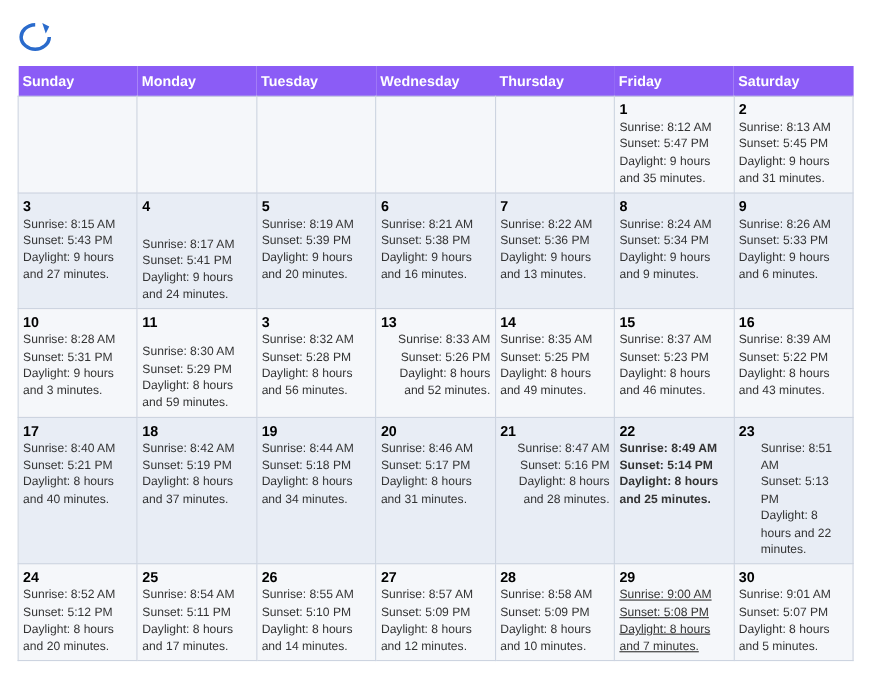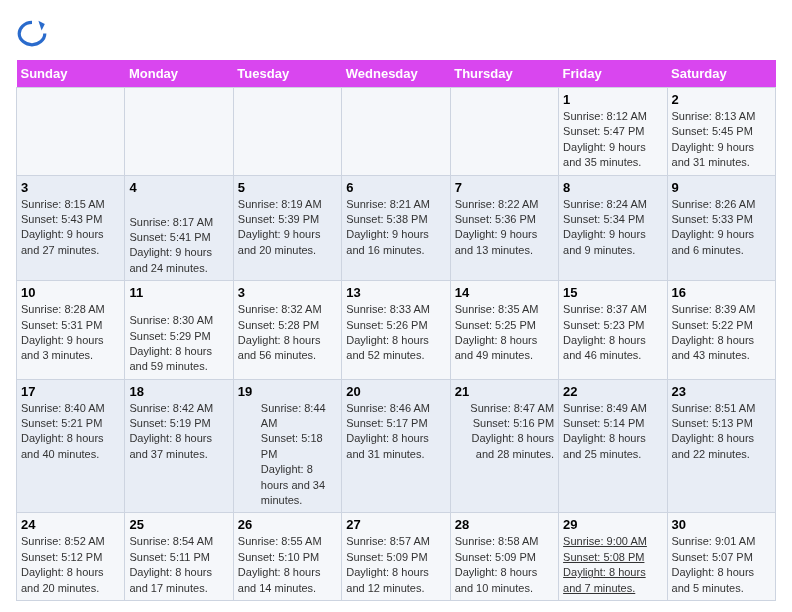--- a/index.html
+++ b/index.html
@@ -44,21 +44,21 @@
       font-size: 16px;
       color: #555;
       font-weight: normal;
     }
     table {
       width: 100%;
       border-collapse: collapse;
       font-size: 11px;
     }
     thead tr {
-      background: #d946ef;
+      background: #8b5cf6;
       color: #fff;
     }
     thead th {
       padding: 6px 4px;
       text-align: left;
       font-size: 13px;
       font-weight: bold;
     }
     tbody tr {
       vertical-align: top;
@@ -199,21 +199,21 @@
 Daylight: 8 hours and 59 minutes.</div>
         </td>
         <td>
           <span class="day-num">3</span>
           <div class="day-info" style="white-space: pre-line;">Sunrise: 8:32 AM
 Sunset: 5:28 PM
 Daylight: 8 hours and 56 minutes.</div>
         </td>
         <td>
           <span class="day-num">13</span>
-          <div class="day-info" style="white-space: pre-line;">Sunrise: 8:33 AM
+          <div class="day-info" style="white-space: pre-line; text-align: right;">Sunrise: 8:33 AM
 Sunset: 5:26 PM
 Daylight: 8 hours and 52 minutes.</div>
         </td>
         <td>
           <span class="day-num">14</span>
           <div class="day-info" style="white-space: pre-line;">Sunrise: 8:35 AM
 Sunset: 5:25 PM
 Daylight: 8 hours and 49 minutes.</div>
         </td>
         <td>
@@ -237,45 +237,45 @@
 Daylight: 8 hours and 40 minutes.</div>
         </td>
         <td>
           <span class="day-num">18</span>
           <div class="day-info" style="white-space: pre-line;">Sunrise: 8:42 AM
 Sunset: 5:19 PM
 Daylight: 8 hours and 37 minutes.</div>
         </td>
         <td>
           <span class="day-num">19</span>
-          <div class="day-info" style="white-space: pre-line; margin-left: 23px;">Sunrise: 8:44 AM
+          <div class="day-info" style="white-space: pre-line;">Sunrise: 8:44 AM
 Sunset: 5:18 PM
 Daylight: 8 hours and 34 minutes.</div>
         </td>
         <td>
           <span class="day-num">20</span>
           <div class="day-info" style="white-space: pre-line;">Sunrise: 8:46 AM
 Sunset: 5:17 PM
 Daylight: 8 hours and 31 minutes.</div>
         </td>
         <td>
           <span class="day-num">21</span>
           <div class="day-info" style="white-space: pre-line; text-align: right;">Sunrise: 8:47 AM
 Sunset: 5:16 PM
 Daylight: 8 hours and 28 minutes.</div>
         </td>
         <td>
           <span class="day-num">22</span>
-          <div class="day-info" style="white-space: pre-line;">Sunrise: 8:49 AM
+          <div class="day-info" style="white-space: pre-line; font-weight: bold;">Sunrise: 8:49 AM
 Sunset: 5:14 PM
 Daylight: 8 hours and 25 minutes.</div>
         </td>
         <td>
           <span class="day-num">23</span>
-          <div class="day-info" style="white-space: pre-line;">Sunrise: 8:51 AM
+          <div class="day-info" style="white-space: pre-line; margin-left: 20px;">Sunrise: 8:51 AM
 Sunset: 5:13 PM
 Daylight: 8 hours and 22 minutes.</div>
         </td>
       </tr>
       <tr>
         <td>
           <span class="day-num">24</span>
           <div class="day-info" style="white-space: pre-line;">Sunrise: 8:52 AM
 Sunset: 5:12 PM
 Daylight: 8 hours and 20 minutes.</div>

